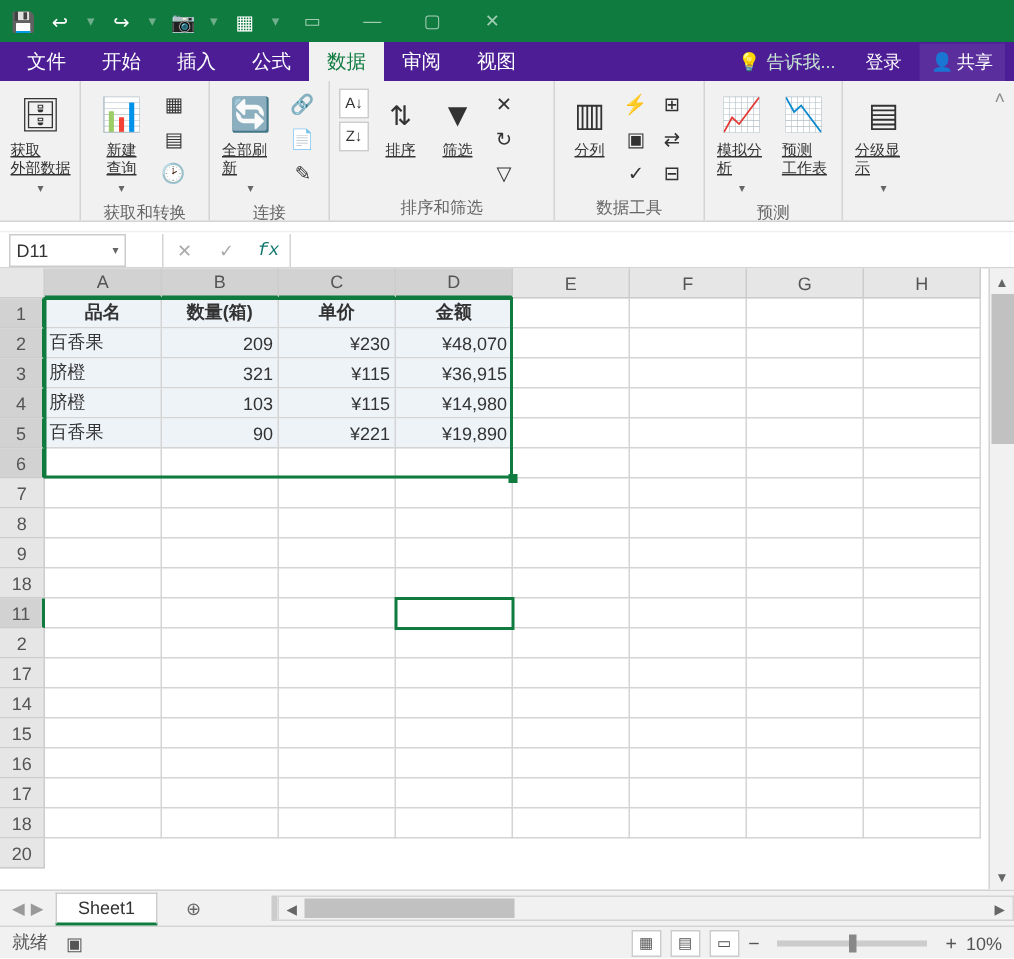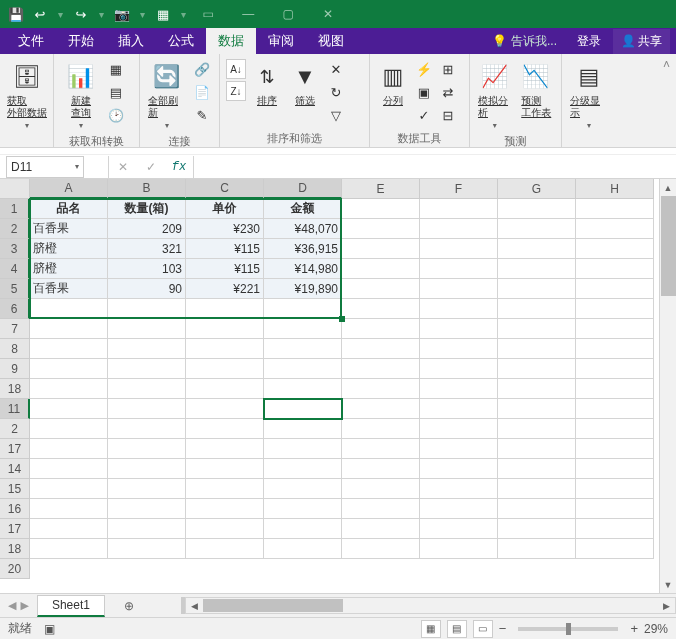--- a/index.html
+++ b/index.html
@@ -507,15 +507,15 @@
 <div class="statusbar">
   <span>就绪</span>
   <span style="margin-left:12px">▣</span>
   <div class="status-right">
     <div class="viewbtn">▦</div>
     <div class="viewbtn">▤</div>
     <div class="viewbtn">▭</div>
     <span class="zoom-btn">−</span>
     <div class="zoom-slider"></div>
     <span class="zoom-btn">+</span>
-    <span>29%</span>
+    <span>10%</span>
   </div>
 </div>
 
 </body></html>

